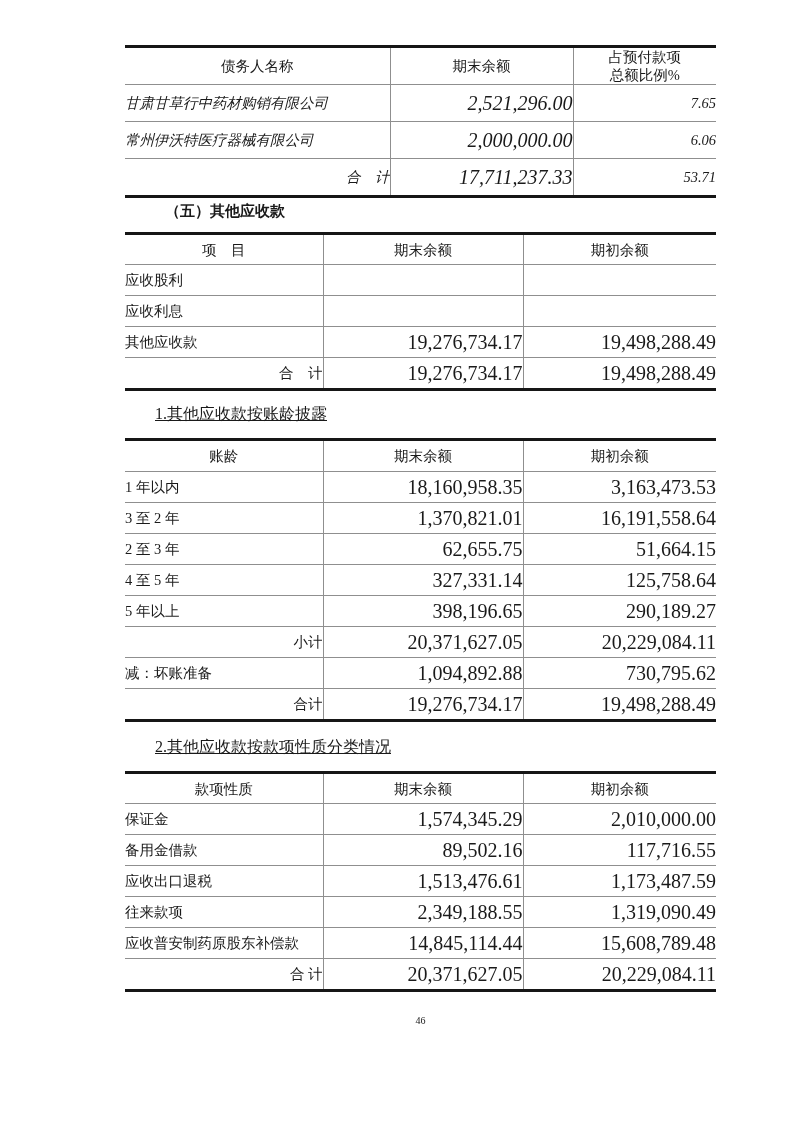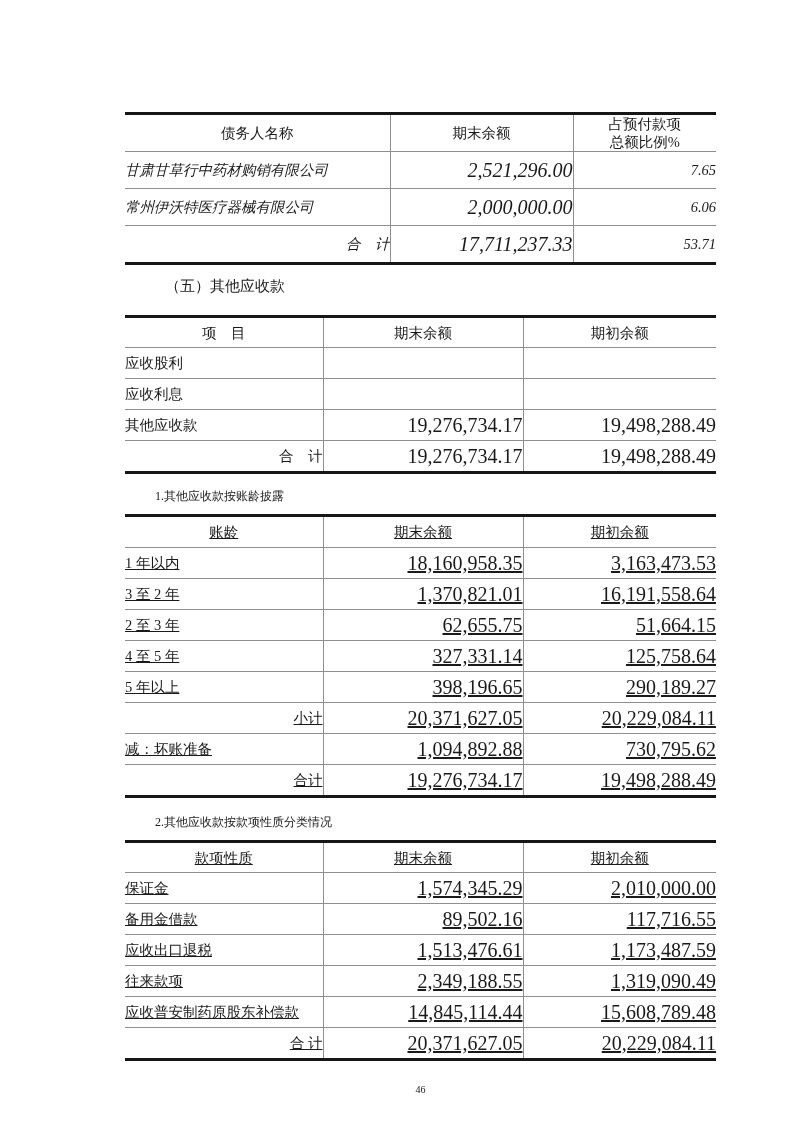--- a/index.html
+++ b/index.html
@@ -38,32 +38,33 @@
   .t3 tr.head td { height:30px; }
   .t3 tr.row td  { height:30px; }
   .t4 tr.head td { height:29px; }
   .t4 tr.row td  { height:30px; }
 
   .cell-label  { text-align:left;  padding-left:7px; }
   .cell-num    { text-align:right; padding-right:9px; font-size:20px; }
   .cell-center { text-align:right; }
   .prewrap     { white-space:pre-line; line-height:1.3; }
 
-  .t1 { margin-top:112px; }
+  .t1 { margin-top:45px; }
   .sec-title {
-    font-weight:normal; font-size:15px; line-height:21px;
-    margin:11px 0 0 40px;
-  }
-  .t2 { margin-top:18px; }
+    font-weight:bold; font-size:15px; line-height:21px;
+    margin:3px 0 0 40px;
+  }
+  .t2 { margin-top:10px; }
   .sub-title {
-    font-size:12px; line-height:21px;
+    font-size:16px; line-height:21px;
     margin:12px 0 0 30px;
+    text-decoration:underline;
   }
   .sub-title.second { margin-top:14px; }
-  .t3, .t4 { margin-top:7px;text-decoration:underline; }
+  .t3, .t4 { margin-top:14px; }
   .page-number {
     margin-top:20px;
     text-align:center;
     font-size:10px; line-height:18px;
   }
 </style>
 </head>
 <body>
 
 <div class="page">

